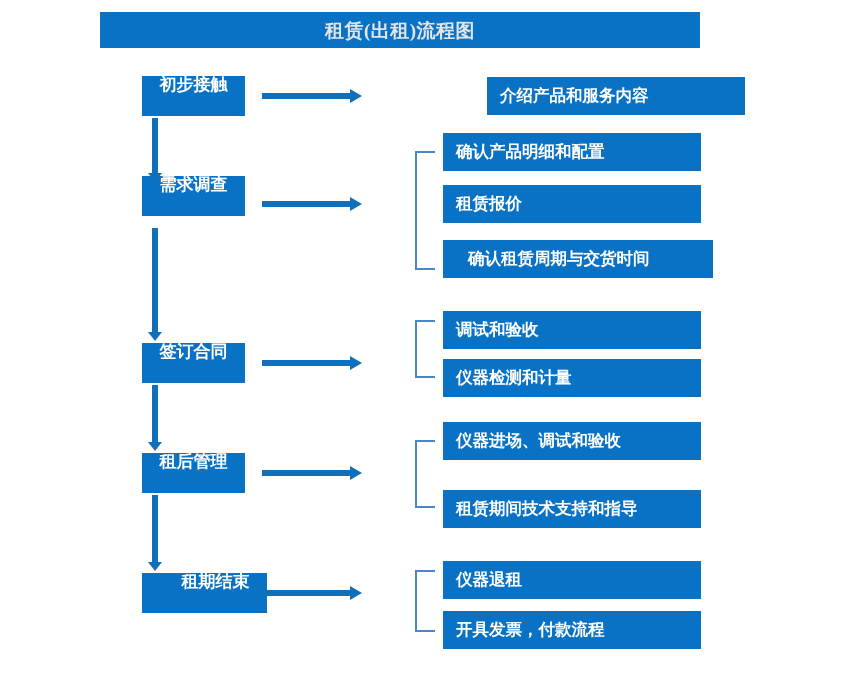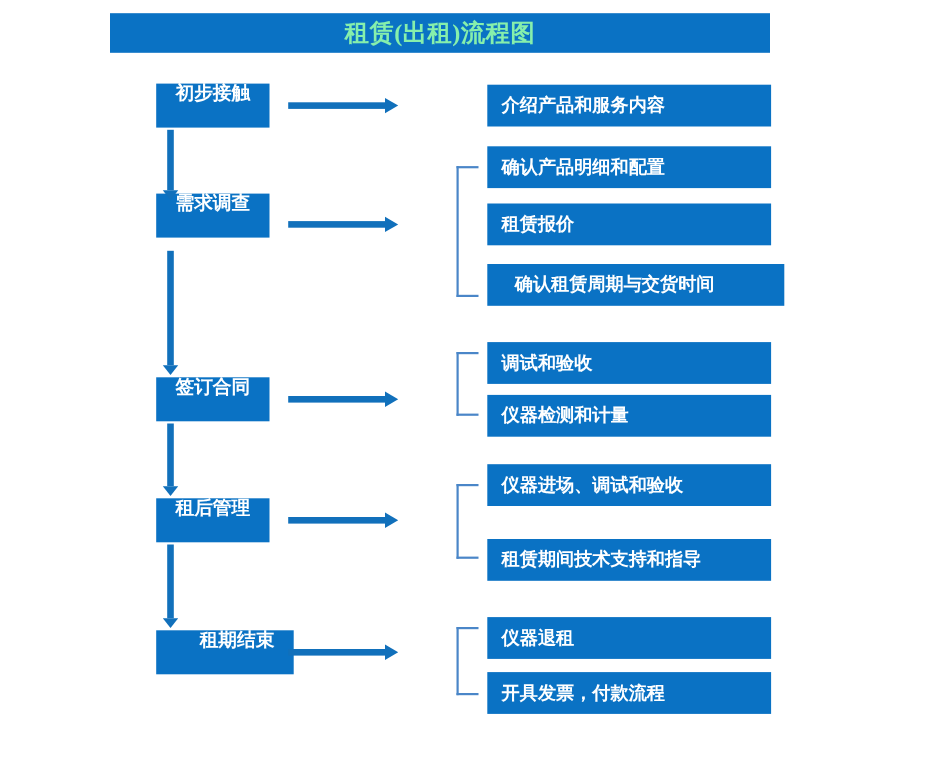--- a/index.html
+++ b/index.html
@@ -22,22 +22,22 @@
     left: 100px;
     top: 12px;
     width: 600px;
     height: 36px;
     background: #0a72c4;
     display: flex;
     align-items: center;
     justify-content: center;
   }
   .title-bar .title-text {
-    color: #86efac;
-    font-size: 22px;
+    color: #e5e5e5;
+    font-size: 19px;
     font-weight: bold;
     letter-spacing: 0.5px;
     line-height: 1;
   }
 
   
   .stage-box {
     position: absolute;
     width: 103px;
     height: 40px;
@@ -206,21 +206,21 @@
   </div>
 
   <div class="bracket" style="left:415px; top:151px; height:119px;"></div>
 
   <div class="bracket" style="left:415px; top:320px; height:58px;"></div>
 
   <div class="bracket" style="left:415px; top:440px; height:68px;"></div>
 
   <div class="bracket" style="left:415px; top:570px; height:62px;"></div>
 
-  <div class="detail-box" style="top:77px;">
+  <div class="detail-box" style="top:77px;margin-left:44px;">
     <span class="detail-label">介绍产品和服务内容</span>
   </div>
 
   <div class="detail-box" style="top:133px;">
     <span class="detail-label">确认产品明细和配置</span>
   </div>
 
   <div class="detail-box" style="top:185px;">
     <span class="detail-label">租赁报价</span>
   </div>

